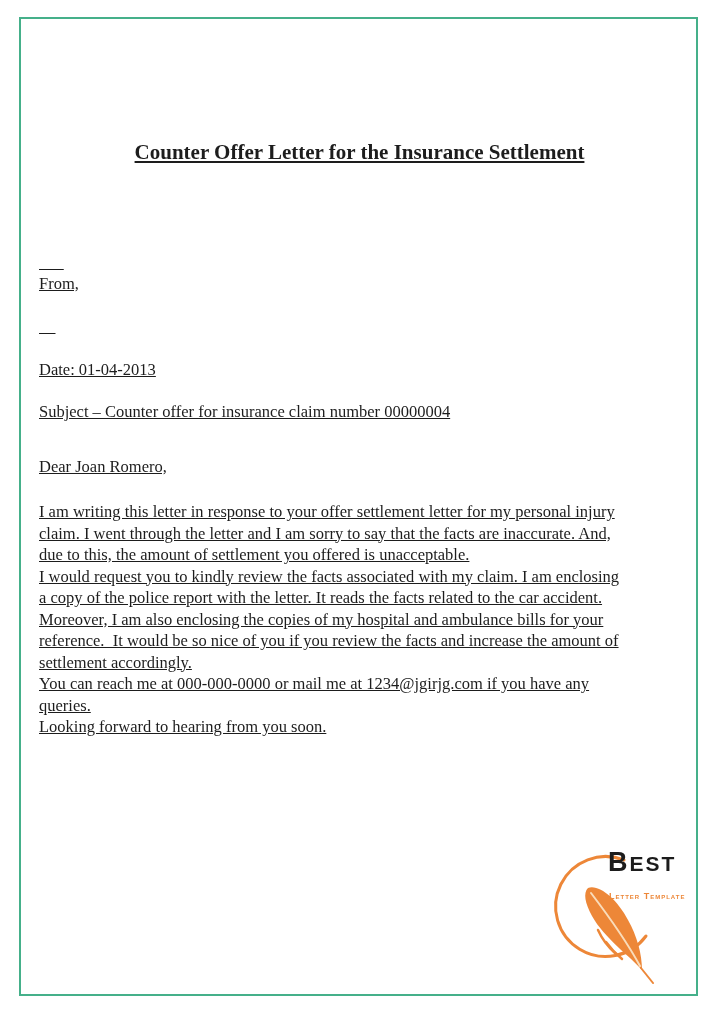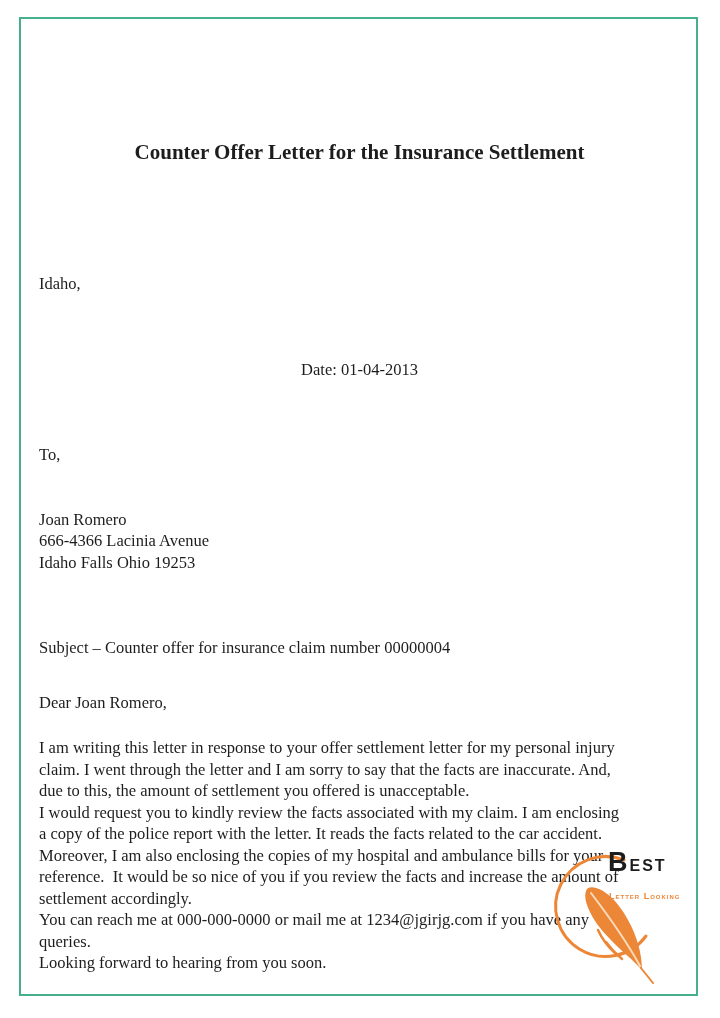--- a/index.html
+++ b/index.html
@@ -22,84 +22,79 @@
     width: 679px; height: 979px;
     border: 2px solid var(--border-green);
     background: #ffffff;
   }
   .content {
     position: absolute; inset: 0;
     padding: 0 16px 0 18px;
     color: var(--text);
     font-size: 16.5px;
     line-height: 21.5px;
+    text-decoration: underline;
   }
   .title {
     text-align: center;
     font-size: 21px;
     line-height: 26px;
     font-weight: 700;
     margin-top: 120px;
     white-space: pre;
   }
   .block { white-space: pre; }
   .from-block    { margin-top: 65px; }
-  .date-block    { margin-top: 21px; text-align: center; }
+  .date-block    { margin-top: 21px; }
   .to-block      { margin-top: 21px; }
   .subject-block { margin-top: 21px; }
   .salutation    { margin-top: 33px; }
   .body-block    { margin-top: 24px; }
 
   .logo {
     position: absolute;
     right: 4px; bottom: 10px;
     width: 150px; height: 142px;
   }
   .logo svg { position: absolute; inset: 0; }
   .brand {
     position: absolute; left: 66px; top: 10px;
     color: #1c1c1c;
     font-family: "Liberation Sans", sans-serif;
     font-weight: 700;
     letter-spacing: 2px;
     white-space: pre;
   }
   .brand-initial { font-size: 27px; }
-  .brand-rest    { font-size: 16px; }
+  .brand-rest    { font-size: 21px; }
   .tagline {
     position: absolute; left: 67px; top: 44px;
     color: var(--logo-orange);
     font-family: "Liberation Sans", sans-serif;
     font-weight: 700;
     font-size: 9px;
     letter-spacing: 1px;
     font-variant: small-caps;
     white-space: pre;
   }
 </style>
 </head>
 <body>
 
 <div class="frame">
   <div class="content">
 
     <div class="title">Counter Offer Letter for the Insurance Settlement</div>
 
     <div class="block from-block">
-      <div>Idaho,</div>
+      <div>From,</div>
     </div>
 
     <div class="block date-block">Date: 01-04-2013</div>
 
-    <div class="block to-block">
-      <div>To,</div>
-      <div>Joan Romero
-666-4366 Lacinia Avenue
-Idaho Falls Ohio 19253</div>
-    </div>
 
     <div class="block subject-block">Subject – Counter offer for insurance claim number 00000004</div>
 
     <div class="block salutation">Dear Joan Romero,</div>
 
     <div class="block body-block">I am writing this letter in response to your offer settlement letter for my personal injury
 claim. I went through the letter and I am sorry to say that the facts are inaccurate. And,
 due to this, the amount of settlement you offered is unacceptable.
 I would request you to kindly review the facts associated with my claim. I am enclosing
 a copy of the police report with the letter. It reads the facts related to the car accident.
@@ -113,17 +108,17 @@
     <div class="logo">
       <svg viewBox="0 0 150 142" width="150" height="142" aria-hidden="true">
         <path d="M 82 18 A 50 50 0 1 0 104 94" fill="none" stroke-width="3" stroke-linecap="round" style="stroke: var(--logo-orange);"></path>
         <path d="M 100 128 C 90 116, 62 96, 50 74 C 43 61, 41 51, 46 46 C 57 42, 75 57, 86 78 C 95 94, 100 112, 100 128 Z" style="fill: var(--logo-orange);"></path>
         <path d="M 49 51 C 65 72, 85 100, 98 124" fill="none" stroke-width="2" stroke-linecap="round" style="stroke: #f9dcba;"></path>
         <path d="M 99 126 L 111 141" fill="none" stroke-width="2" stroke-linecap="round" style="stroke: var(--logo-orange);"></path>
         <path d="M 56 88 C 60 97, 66 105, 74 112" fill="none" stroke-width="2.5" stroke-linecap="round" style="stroke: var(--logo-orange);"></path>
         <path d="M 64 100 C 69 107, 74 112, 80 117" fill="none" stroke-width="2.5" stroke-linecap="round" style="stroke: var(--logo-orange);"></path>
       </svg>
       <div class="brand"><span class="brand-initial">B</span><span class="brand-rest">EST</span></div>
-      <div class="tagline">Letter Looking</div>
+      <div class="tagline">Letter Template</div>
     </div>
 
   </div>
 </div>
 
 </body></html>

